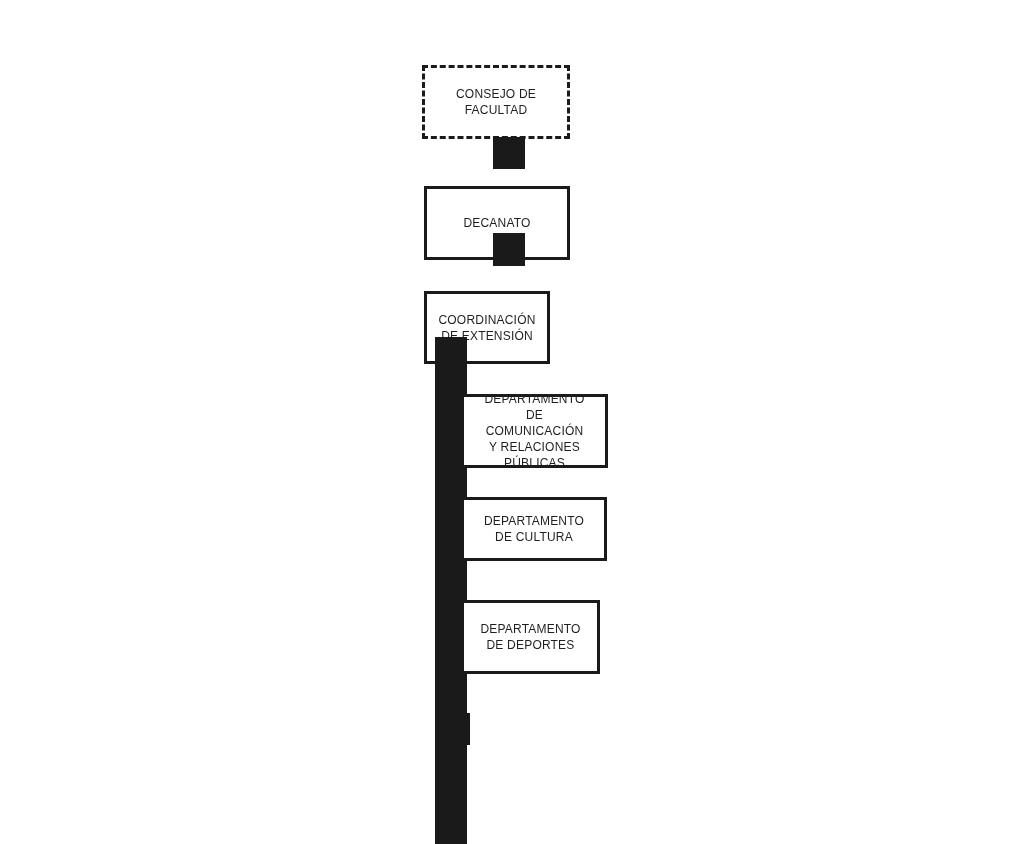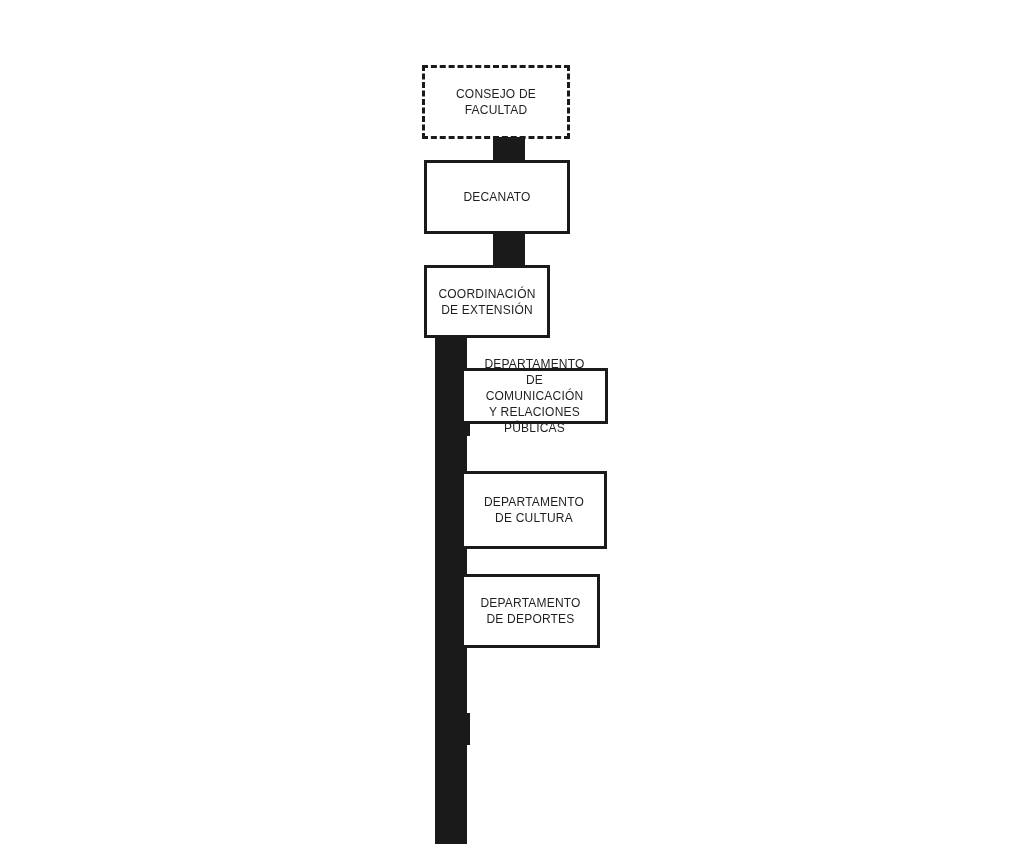--- a/index.html
+++ b/index.html
@@ -18,21 +18,21 @@
     align-items: center;
     justify-content: center;
     text-align: center;
     background: #ffffff;
     color: #1f1f1f;
     font-size: 12px;
     line-height: 16px;
     letter-spacing: 0.2px;
     padding: 2px 3px;
   }
-  .node.solid  { border: 3px solid #1a1a1a; }
+  .node.solid  { border: 3px solid #1a1a1a; margin-top: 26px; }
   .node.dashed { border: 3px dashed #1a1a1a; }
   .node.light  { border: 2px solid #c5d6e4; }
   .conn {
     position: absolute;
     background: #1a1a1a;
   }
 </style>
 </head>
 <body>
 
@@ -55,25 +55,25 @@
   </div>
 
   <div class="conn" style="left:403px; top:305px; width:5px; height:481px;"></div>
 
   <div class="conn" style="left:406px; top:372px; width:24px; height:2px;"></div>
   <div class="conn" style="left:406px; top:475px; width:24px; height:2px;"></div>
   <div class="conn" style="left:406px; top:578px; width:24px; height:2px;"></div>
   <div class="conn" style="left:406px; top:681px; width:24px; height:2px;"></div>
   <div class="conn" style="left:403px; top:781px; width:28px; height:5px;"></div>
 
-  <div class="node solid" style="left:429px; top:336px; width:147px; height:56px;">
+  <div class="node solid" style="left:429px; top:336px; width:147px; height:74px;">
     <span>DEPARTAMENTO DE COMUNICACIÓN Y RELACIONES PÚBLICAS</span>
   </div>
 
-  <div class="node solid" style="left:429px; top:439px; width:146px; height:78px;">
+  <div class="node solid" style="left:429px; top:439px; width:146px; height:64px;">
     <span>DEPARTAMENTO DE CULTURA</span>
   </div>
 
   <div class="node solid" style="left:429px; top:542px; width:139px; height:74px;">
     <span>DEPARTAMENTO DE DEPORTES</span>
   </div>
 
 
 
 </div>

